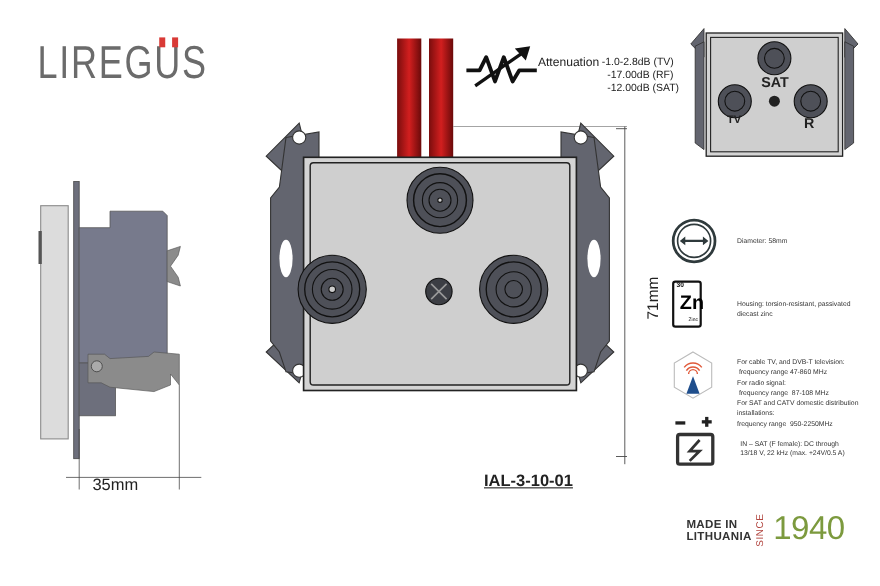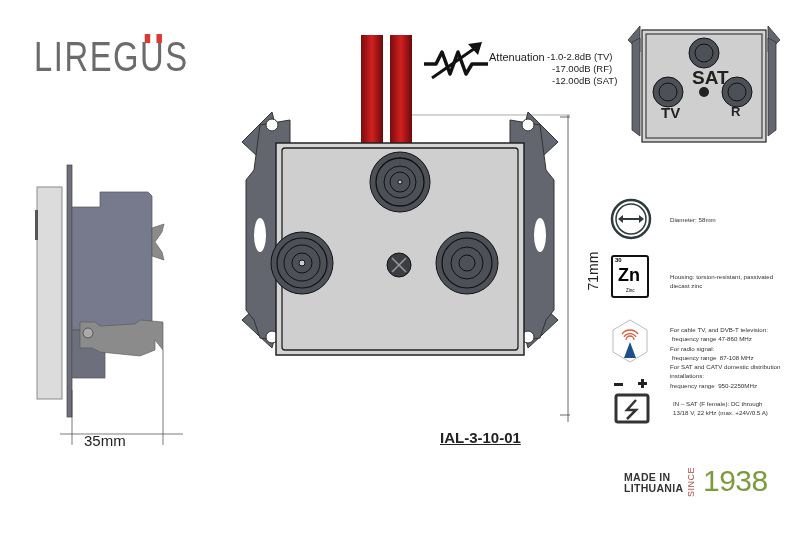--- a/index.html
+++ b/index.html
@@ -139,33 +139,33 @@
       <circle cx="48" cy="80" r="15"></circle>
       <circle cx="117" cy="80" r="15"></circle>
     </g>
   <g stroke="#111" fill="none">
       <circle cx="84" cy="41" r="9"></circle>
       <circle cx="48" cy="80" r="9"></circle>
       <circle cx="117" cy="80" r="9"></circle>
     </g>
   <circle cx="84" cy="80" r="5" fill="#222"></circle>
 </svg>
-<div class="abs" style="left:692px;top:67px;font-size:19px;font-weight:bold;color:#222">SAT</div>
-<div class="abs" style="left:661px;top:104px;font-size:15px;font-weight:bold;color:#222">TV</div>
+<div class="abs" style="left:692px;top:67px;font-size:13px;font-weight:bold;color:#222">SAT</div>
+<div class="abs" style="left:661px;top:104px;font-size:10px;font-weight:bold;color:#222">TV</div>
 <div class="abs" style="left:731px;top:104px;font-size:13px;font-weight:bold;color:#222">R</div>
 
 <svg class="abs" style="left:610px;top:198px" width="42" height="42">
   <circle cx="21" cy="21" r="19" fill="none" stroke="#2f3a3c" stroke-width="2.5"></circle>
   <circle cx="21" cy="21" r="15" fill="none" stroke="#2f3a3c" stroke-width="1.5"></circle>
   <line x1="10" y1="21" x2="32" y2="21" stroke="#2f3a3c" stroke-width="2"></line>
   <path d="M8 21 L13 17 L13 25 Z M34 21 L29 17 L29 25 Z" fill="#2f3a3c"></path>
 </svg>
 <div class="abs spec" style="left:670px;top:215px">Diameter: 58mm</div>
 
-<div class="abs" style="left:611px;top:255px;width:38px;height:43px;border:2px solid #111;border-radius:3px;box-sizing:border-box">
+<div class="abs" style="left:611px;top:255px;width:27px;height:43px;border:2px solid #111;border-radius:3px;box-sizing:border-box">
   <div style="position:absolute;left:2px;top:0;font-size:6px;font-weight:bold">30</div>
   <div style="position:absolute;left:5px;top:8px;font-size:18px;font-weight:bold">Zn</div>
   <div style="position:absolute;left:13px;top:31px;font-size:4.5px">Zinc</div>
 </div>
 <div class="abs spec" style="left:670px;top:272px">
   <div>Housing: torsion-resistant, passivated</div>
   <div>diecast zinc</div>
 </div>
 
 <svg class="abs" style="left:610px;top:318px" width="40" height="46">
@@ -193,13 +193,13 @@
 <div class="abs spec" style="left:673px;top:399px">
   <div>IN – SAT (F female): DC through</div>
   <div>13/18 V, 22 kHz (max. +24V/0.5 A)</div>
 </div>
 
 <div class="abs made">
   <div>MADE IN</div>
   <div>LITHUANIA</div>
 </div>
 <div class="abs" style="left:686px;top:497px;font-size:9px;color:#b24640;transform:rotate(-90deg);transform-origin:left top;letter-spacing:0.5px">SINCE</div>
-<div class="abs year">1938</div>
+<div class="abs year">1940</div>
 
 </body></html>

